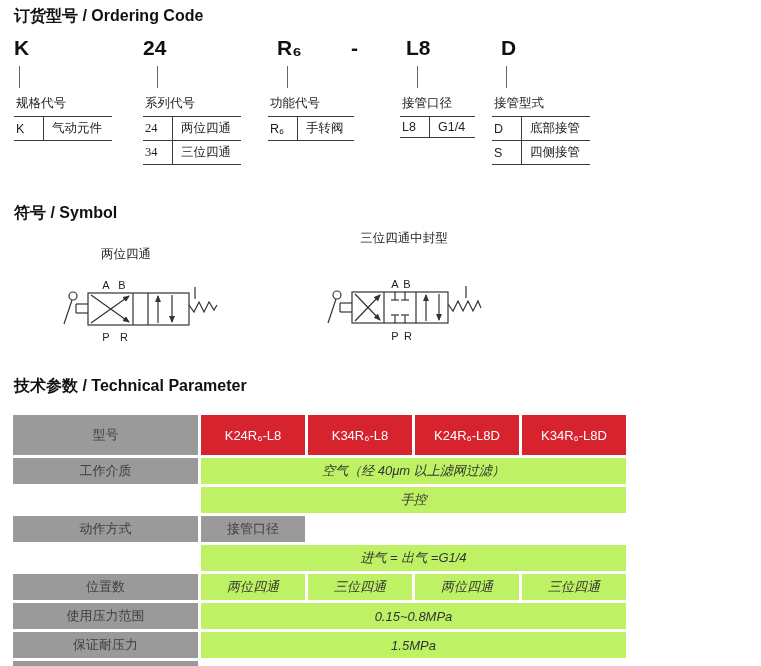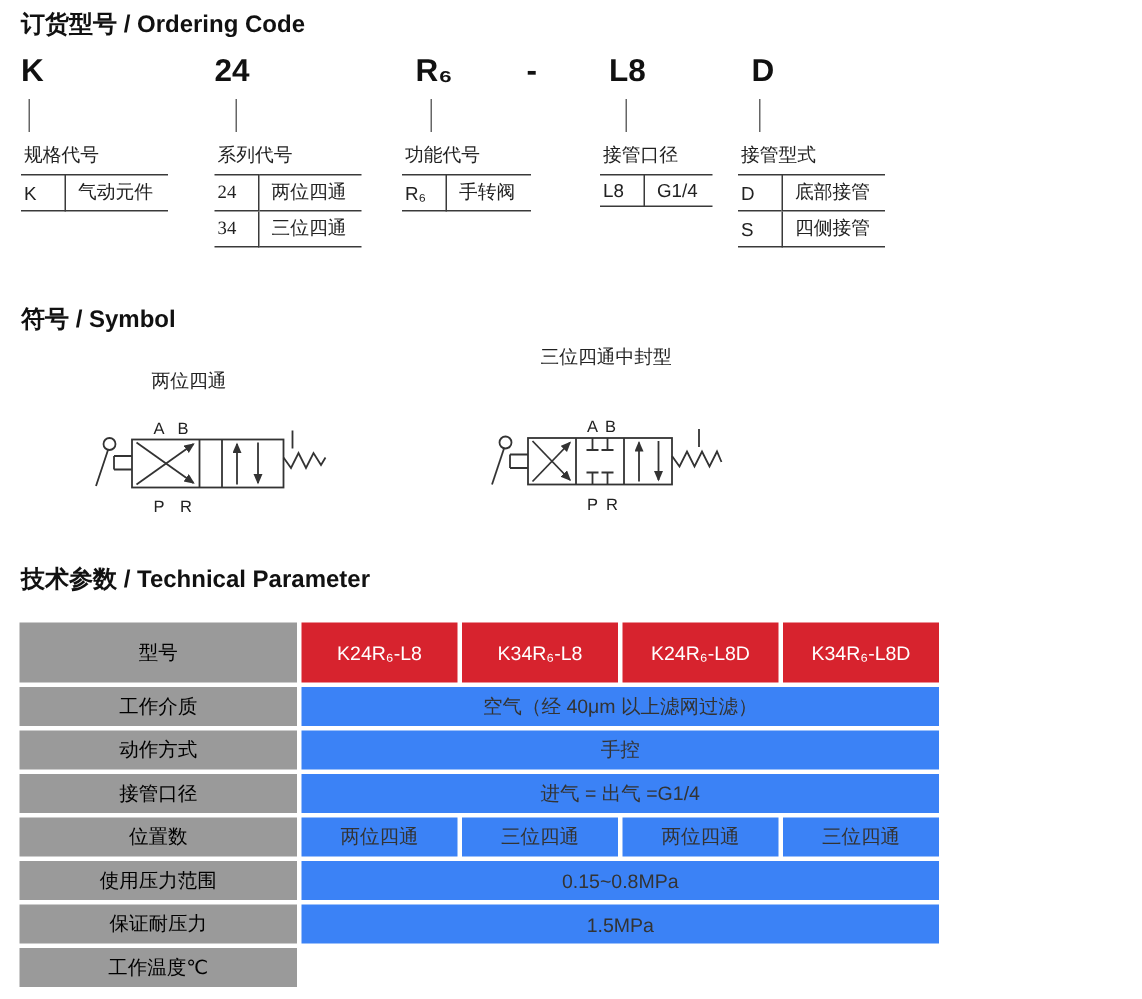--- a/index.html
+++ b/index.html
@@ -21,24 +21,24 @@
   .valve-caption { position:absolute; font-size:12.5px; color:#222; text-align:center; white-space:nowrap; }
   svg.valve { position:absolute; display:block; }
   svg.valve text { font-size:11px; fill:#222; font-family:inherit; }
 
   .tech-table {
     position:absolute; left:13px; top:415px;
     display:grid; grid-template-columns:185px repeat(4,104px); gap:3px;
     font-size:13px;
   }
   .tcell { display:flex; align-items:center; justify-content:center; text-align:center; white-space:nowrap; }
-  .tlabel { background:#9a9a9a; color:#000000; height:26px;text-align:center; }
+  .tlabel { background:#9a9a9a; color:#404040; height:26px;text-align:center; }
   .th40 { height:40px; }
   .tmodel { background:#d7232e; color:#ffffff; height:40px; }
-  .tval { background:#3b82f6; color:#333; height:26px; }
+  .tval { background:#bef264; color:#333; height:26px;font-style:italic; }
   .tspan { grid-column:2/6; }
 </style>
 </head>
 <body>
 
 <div class="page">
 
   <div class="sec-title" style="left:14px; top:6px;">订货型号 / Ordering Code</div>
 
   <span class="code-big" style="left:14px;  top:36px;">K</span>
@@ -215,22 +215,22 @@
 
     <div class="tcell tlabel th40">型号</div>
     <div class="tcell tmodel">K24R₆-L8</div>
     <div class="tcell tmodel">K34R₆-L8</div>
     <div class="tcell tmodel">K24R₆-L8D</div>
     <div class="tcell tmodel">K34R₆-L8D</div>
 
     <div class="tcell tlabel">工作介质</div>
     <div class="tcell tval tspan">空气（经 40μm 以上滤网过滤）</div>
 
+    <div class="tcell tval tspan">手控</div>
     <div class="tcell tlabel">动作方式</div>
-    <div class="tcell tval tspan">手控</div>
 
     <div class="tcell tlabel">接管口径</div>
     <div class="tcell tval tspan">进气 = 出气 =G1/4</div>
 
     <div class="tcell tlabel">位置数</div>
     <div class="tcell tval">两位四通</div>
     <div class="tcell tval">三位四通</div>
     <div class="tcell tval">两位四通</div>
     <div class="tcell tval">三位四通</div>
 

